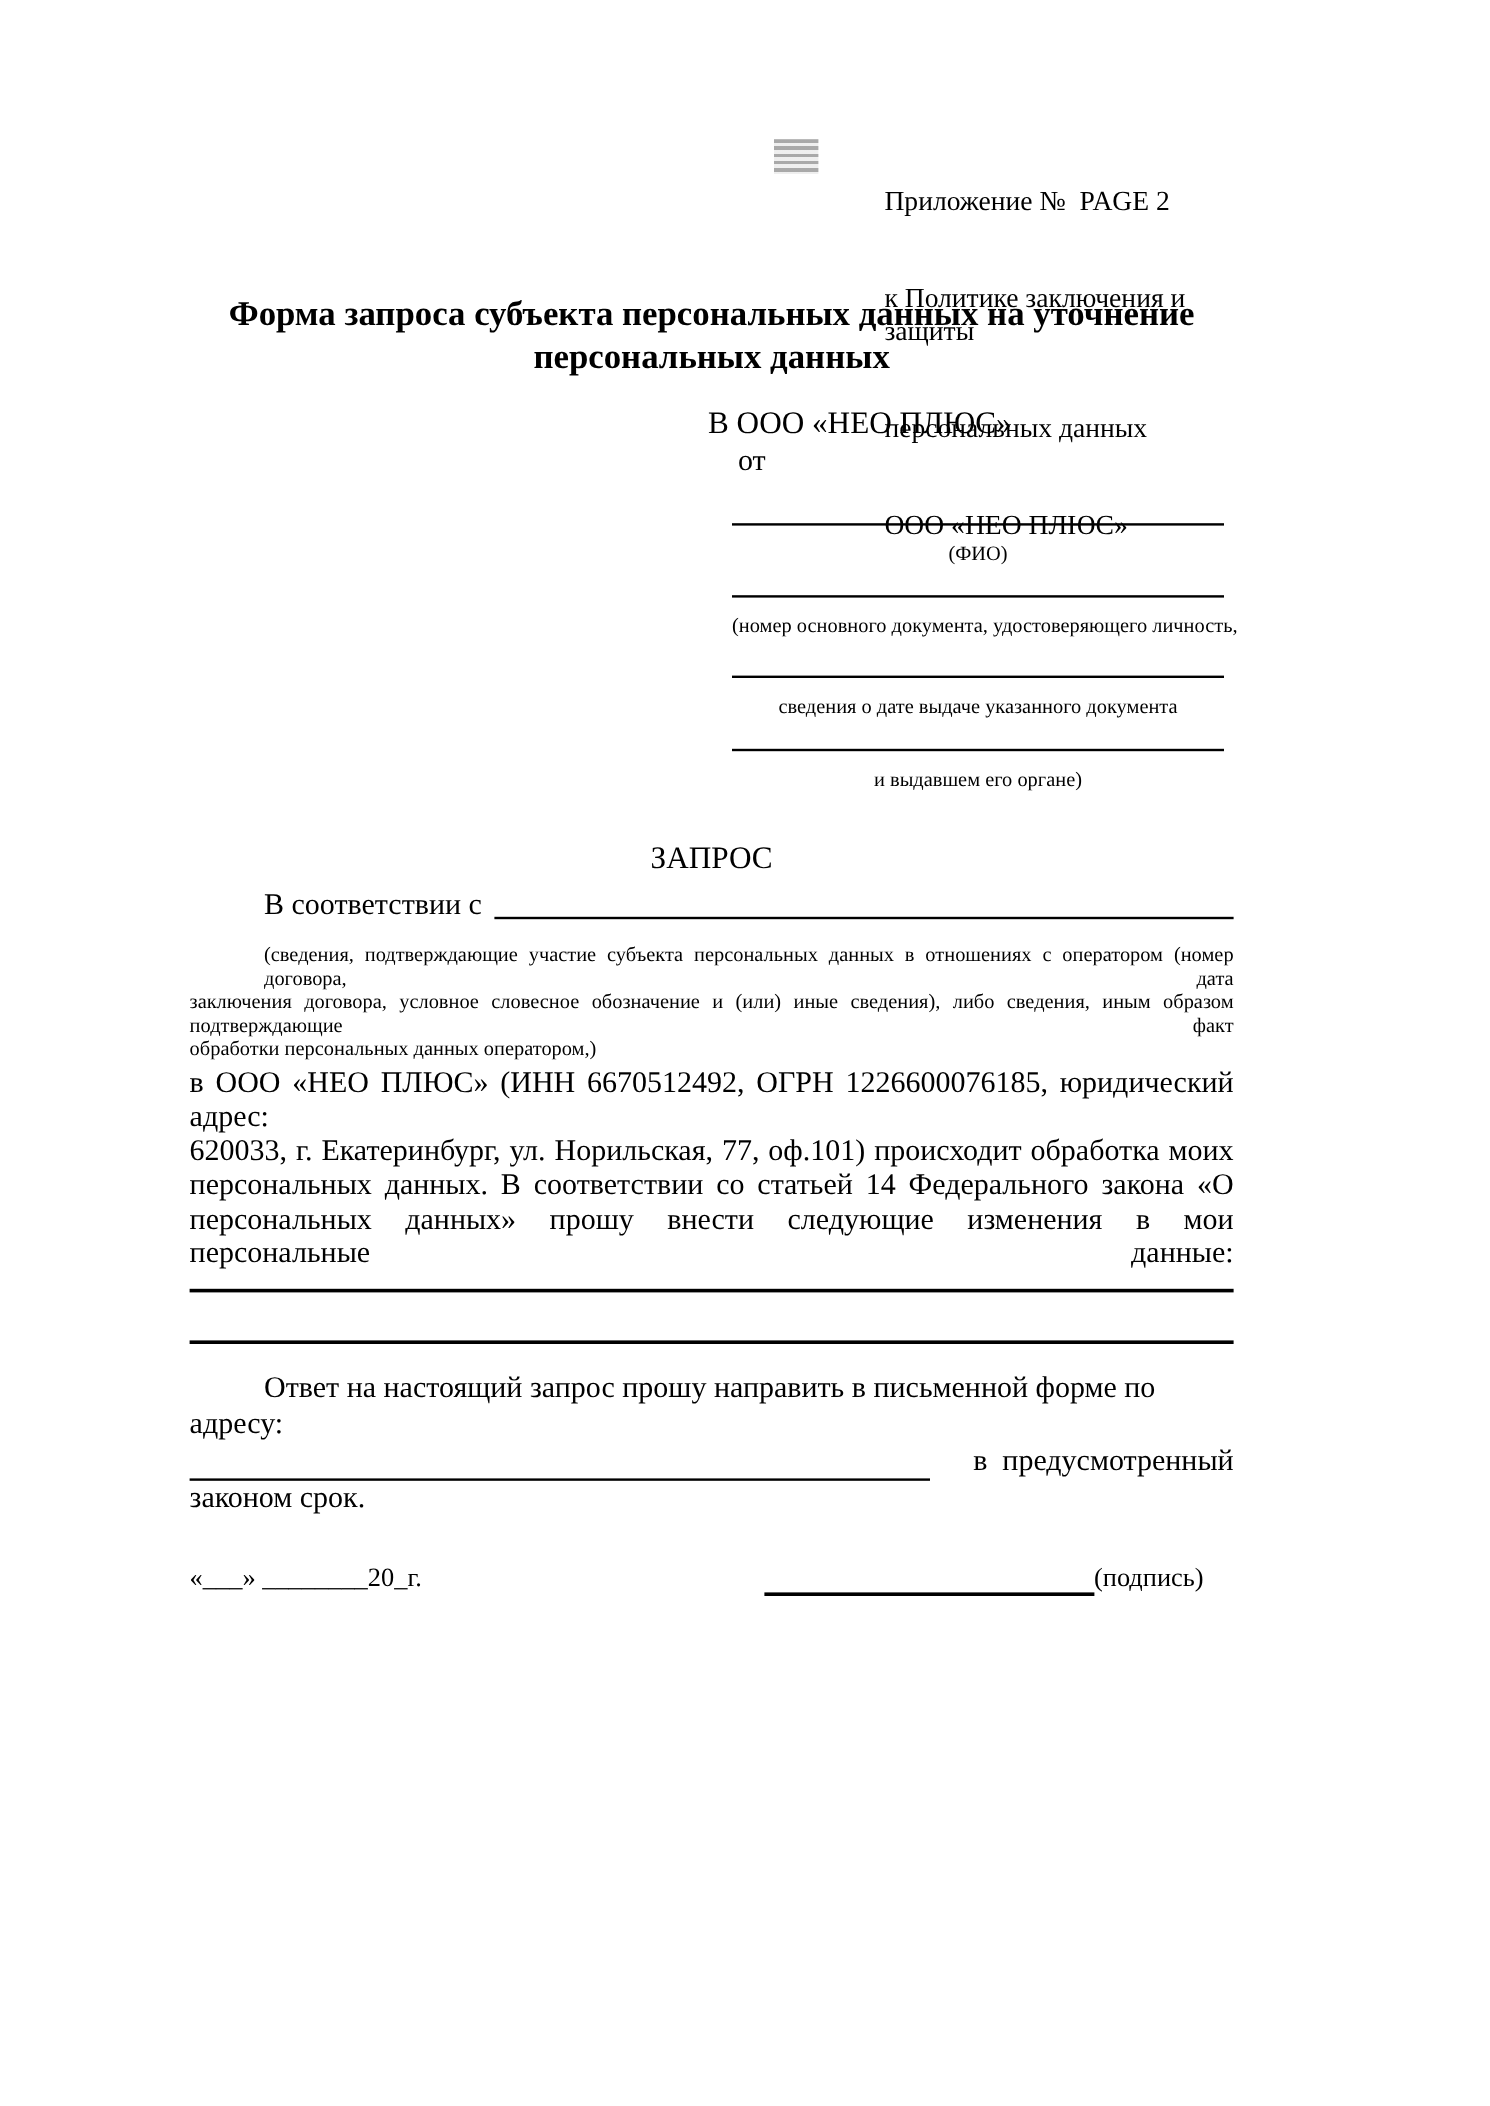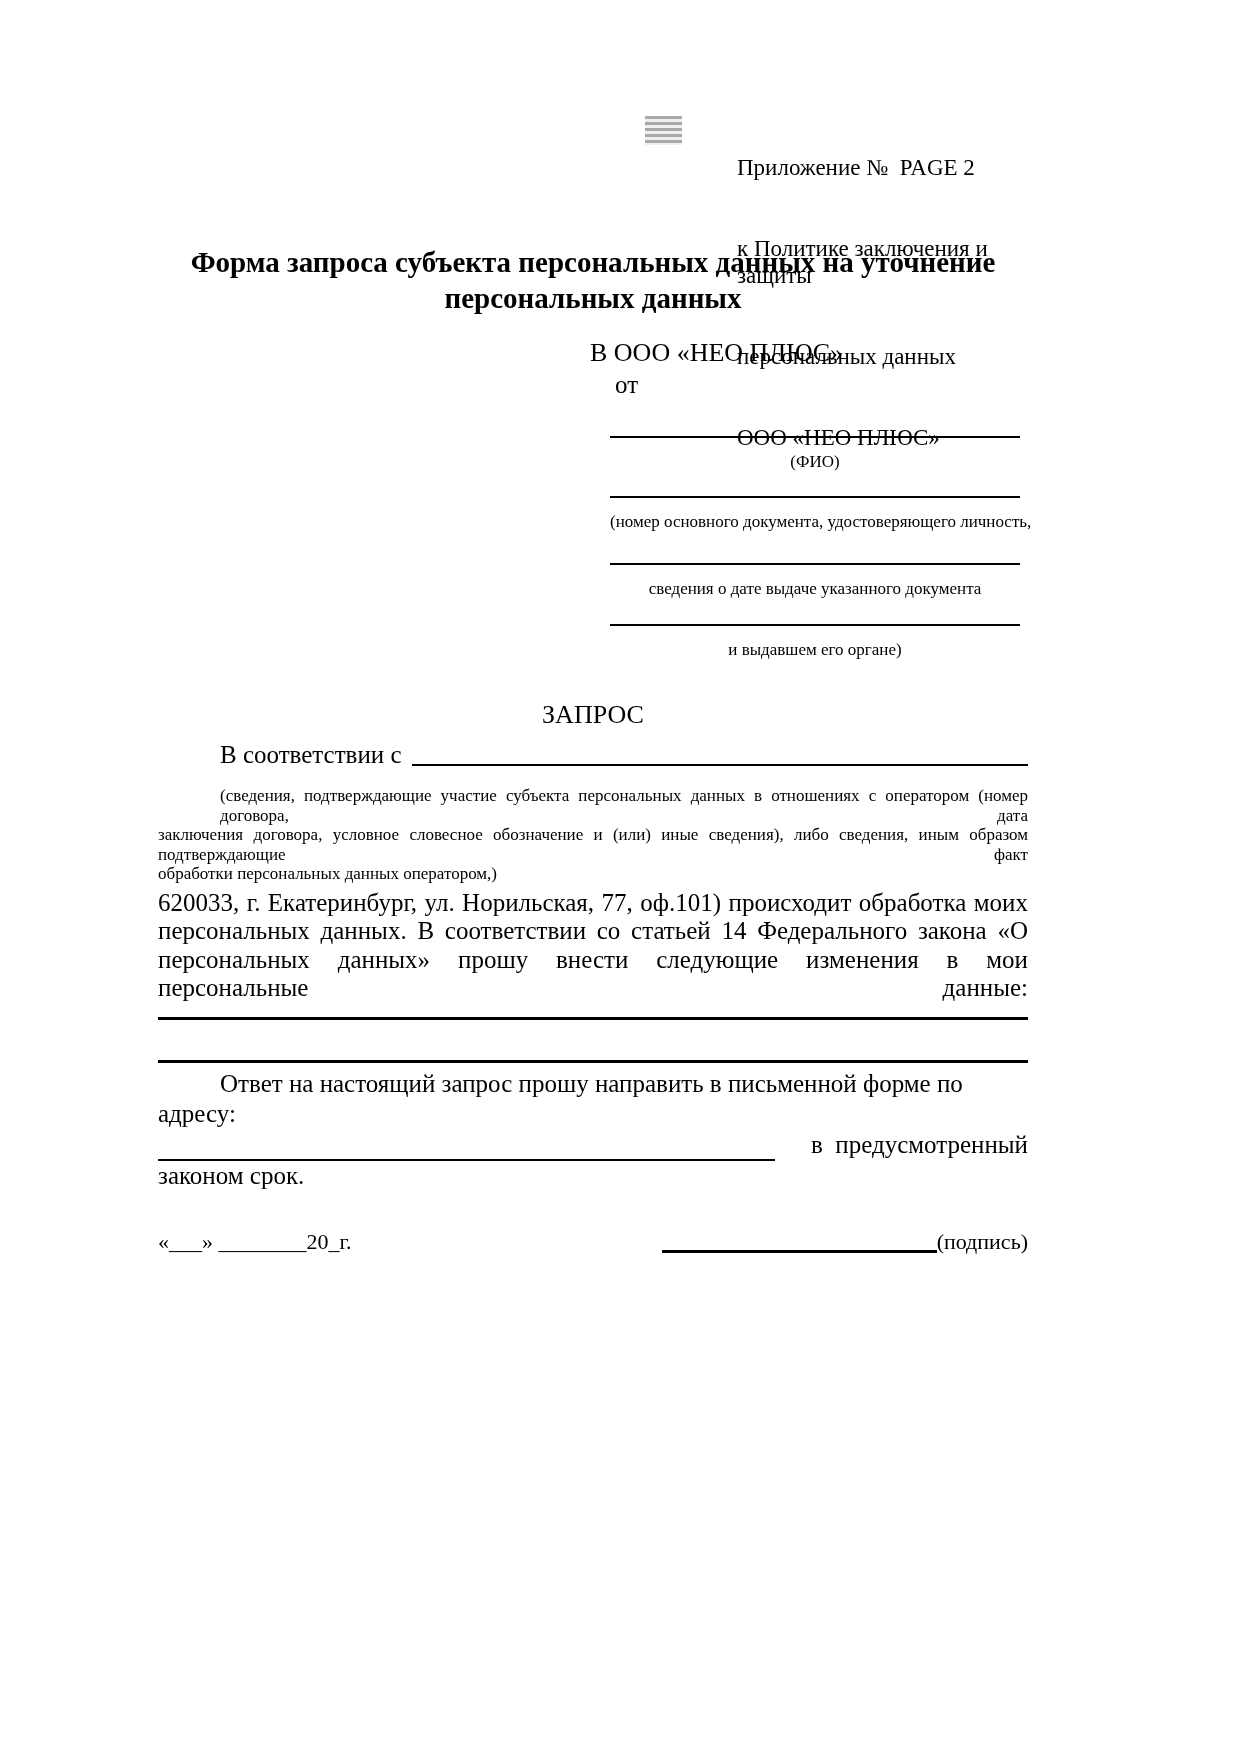--- a/index.html
+++ b/index.html
@@ -65,31 +65,31 @@
   .indent62 { padding-left: 62px; }
   .jl { text-align: justify; text-align-last: justify; }
 
   .body-par { margin-top: 5px; font-size: 25px; line-height: 28.5px; }
   .body-par .b-line { width: 100%; }
 
   .blank-line { border-top: 3px solid #000; height: 0; }
   .bl-1 { margin-top: 14px; }
   .bl-2 { margin-top: 40px; }
 
-  .reply-line1 { margin-top: 6px; font-size: 25px; line-height: 30px; text-indent: 62px; }
+  .reply-line1 { margin-top: 22px; font-size: 25px; line-height: 30px; text-indent: 62px; }
   .reply-row { display: flex; align-items: flex-end; font-size: 25px; line-height: 32px; }
   .reply-fill { width: 617px; border-bottom: 2px solid #000; height: 28px; }
   .reply-word-in { margin-left: 36px; }
   .reply-word-term { margin-left: auto; }
   .reply-line2 { font-size: 25px; line-height: 30px; }
 
   
   .sig-row { margin-top: 36px; display: flex; justify-content: space-between; align-items: flex-end; font-size: 22px; line-height: 30px; }
   .date-text { white-space: pre-wrap; }
-  .sig-group { display: flex; }
+  .sig-group { display: flex; align-items: flex-end; margin-right: 25px; }
   .sig-line { display: inline-block; width: 275px; height: 26px; border-bottom: 3px solid #000; }
   .sig-caption { white-space: nowrap; }
 </style>
 </head>
 <body>
 
 <div class="page">
 
   <div class="header-row">
     <div class="artifact"></div>
@@ -133,20 +133,21 @@
     <span class="intro-fill"></span>
   </div>
 
   <div class="fine-print">
     <div class="fp-line jl indent62">(сведения, подтверждающие участие субъекта персональных данных в отношениях с оператором (номер договора, дата</div>
     <div class="fp-line jl">заключения договора, условное словесное обозначение и (или) иные сведения), либо сведения, иным образом подтверждающие факт</div>
     <div class="fp-line">обработки персональных данных оператором,)</div>
   </div>
 
   <div class="body-par">
+    <div class="b-line jl">в ООО «НЕО ПЛЮС» (ИНН 6670512492, ОГРН 1226600076185, юридический адрес:</div>
     <div class="b-line jl">620033, г. Екатеринбург, ул. Норильская, 77, оф.101) происходит обработка моих</div>
     <div class="b-line jl">персональных данных. В соответствии со статьей 14 Федерального закона «О</div>
     <div class="b-line jl">персональных данных» прошу внести следующие изменения в мои персональные данные:</div>
   </div>
 
   <div class="blank-line bl-1"></div>
   <div class="blank-line bl-2"></div>
 
   <div class="reply-line1">Ответ на настоящий запрос прошу направить в письменной форме по адресу:</div>
   <div class="reply-row">

